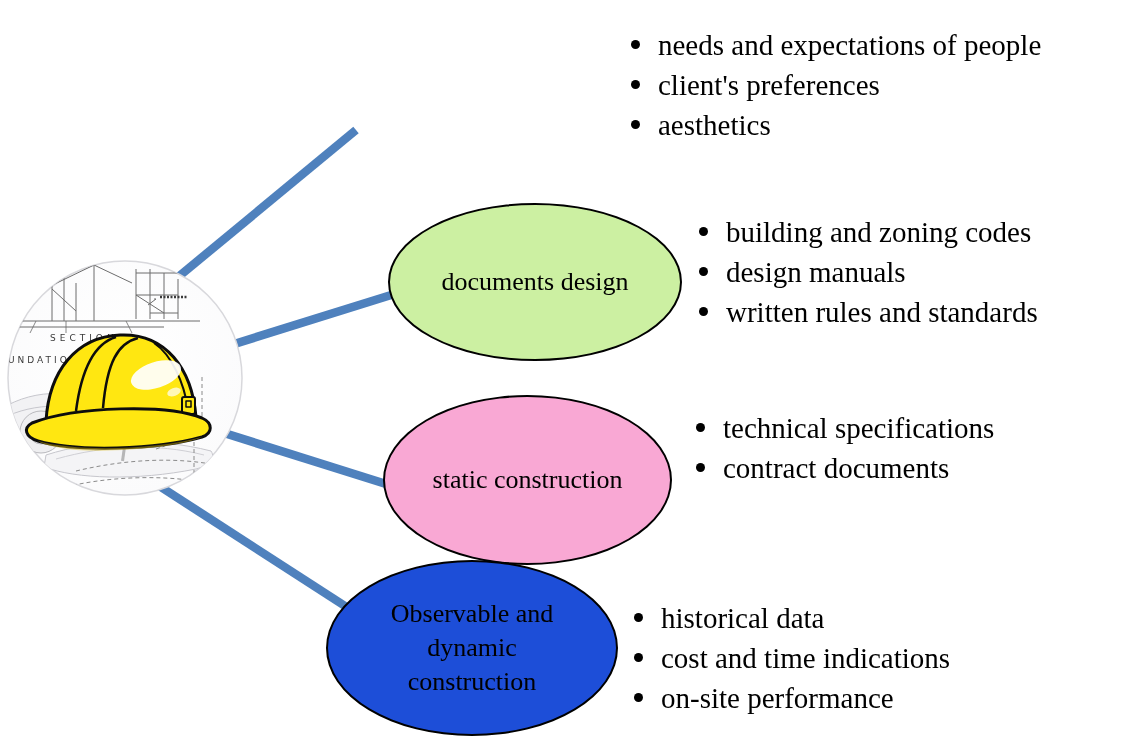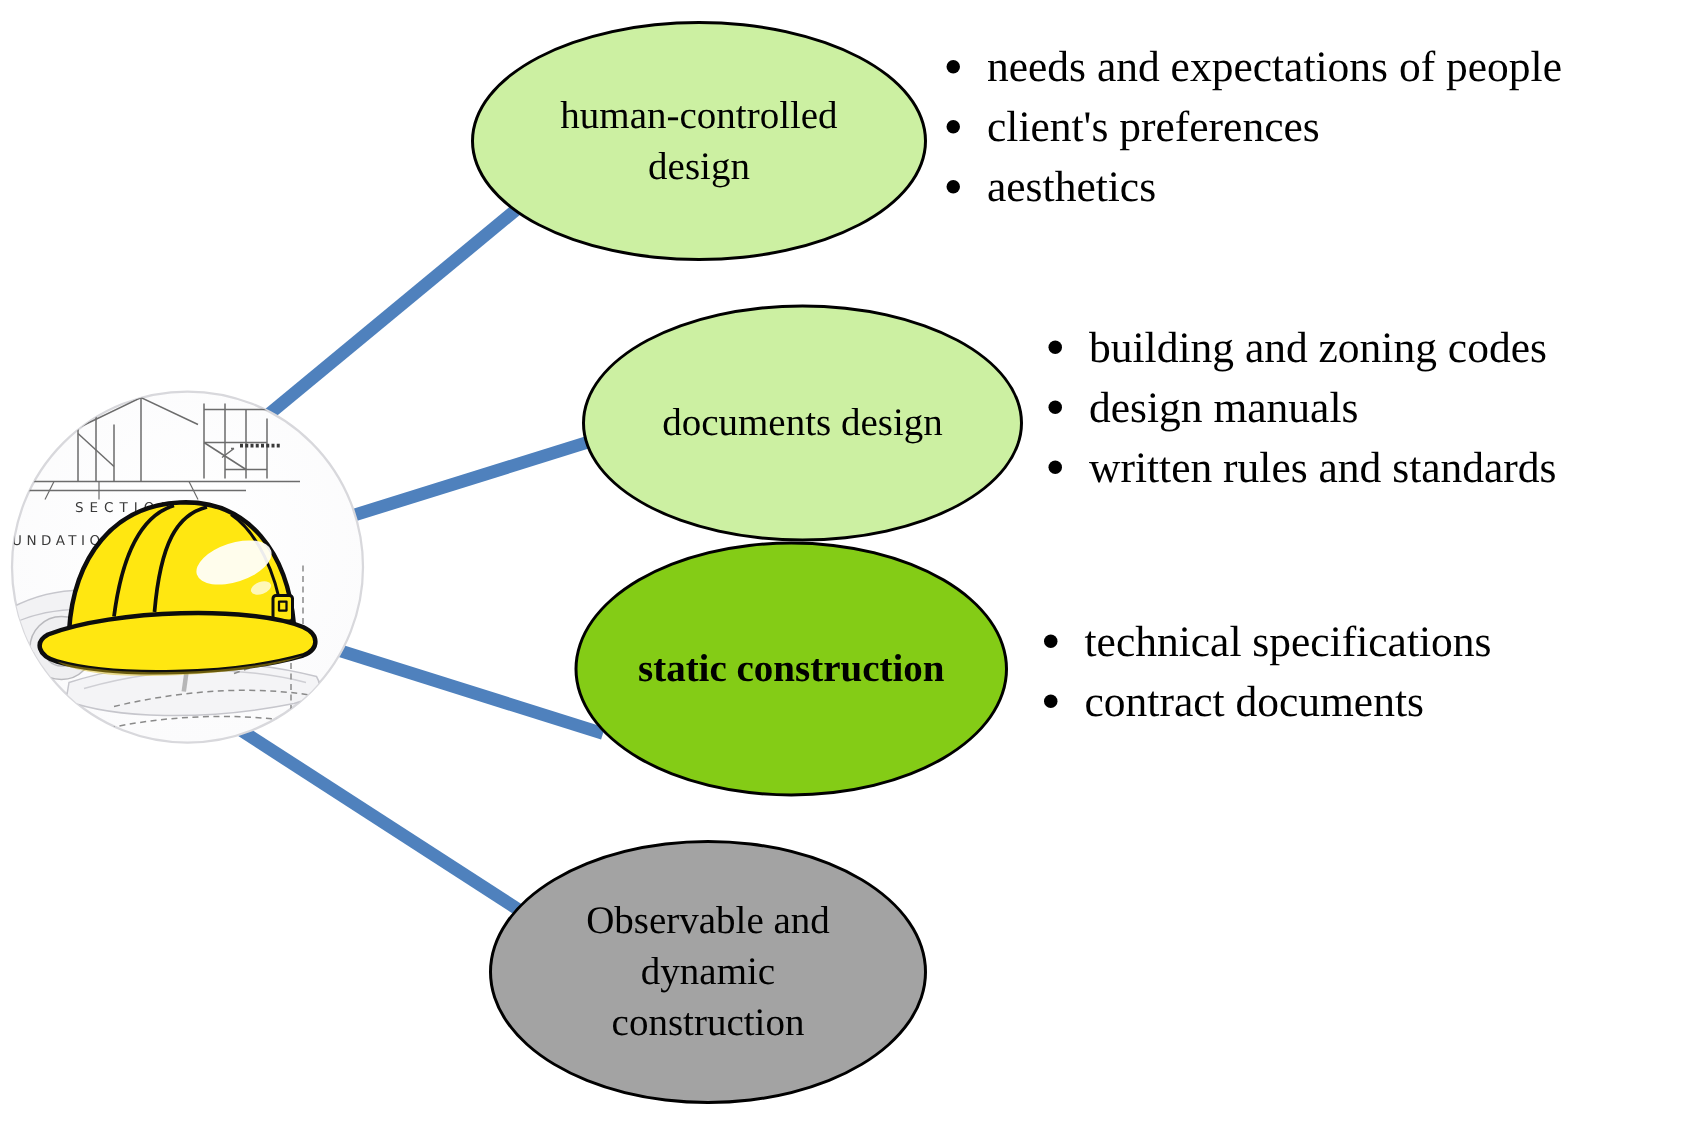--- a/index.html
+++ b/index.html
@@ -105,44 +105,46 @@
         <ellipse cx="150" cy="116" rx="26" ry="13" fill="#ffffff" opacity="0.92" transform="rotate(-18 150 116)"></ellipse>
         <ellipse cx="168" cy="133" rx="7" ry="4" fill="#ffffff" opacity="0.7" transform="rotate(-20 168 133)"></ellipse>
         <rect x="176" y="138" width="13" height="17" rx="2" fill="#ffe711" stroke="#0d0d0d" stroke-width="2"></rect>
         <path d="M 180,142 h 5 v 6 h -5 z" fill="none" stroke="#0d0d0d" stroke-width="1.5"></path>
         <path d="M 26,164 C 70,147 162,145 196,159 C 207,164 207,174 196,178 C 150,191 70,193 32,182 C 19,178 17,169 26,164 Z" fill="#ffe711" stroke="#0d0d0d" stroke-width="3"></path>
         <path d="M 32,182 C 70,193 150,191 196,178 C 180,186 120,194 70,191 C 50,189 38,186 32,182 Z" fill="#d9b80a" opacity="0.45"></path>
       </g>
     </g>
   </svg>
 
-  <div class="node" style="left: 314px; top: 14px; width: 304px; height: 160px; background: rgb(204, 240, 162); border-color: rgb(0, 0, 0);">
-    <span>human-controlled design</span>
-  </div>
   <div class="node" style="left: 388px; top: 203px; width: 294px; height: 158px; background: rgb(204, 240, 162); border-color: rgb(0, 0, 0);">
     <span>documents design</span>
   </div>
-  <div class="node" style="left: 383px; top: 361px; width: 289px; height: 170px; background: #84cc16; border-color: rgb(0, 0, 0); font-weight: bold;">
+  <div class="node" style="left: 383px; top: 395px; width: 289px; height: 170px; background: #f9a8d4; border-color: rgb(0, 0, 0);">
     <span>static construction</span>
   </div>
-  <div class="node" style="left: 326px; top: 560px; width: 292px; height: 176px; background: #a3a3a3; border-color: rgb(0, 0, 0);">
+  <div class="node" style="left: 326px; top: 560px; width: 292px; height: 176px; background: #1d4ed8; border-color: rgb(0, 0, 0);">
     <span>Observable and dynamic construction</span>
   </div>
 
   <ul class="bullets" style="left:630px; top:25px;">
     <li>needs and expectations of people</li>
     <li>client's preferences</li>
     <li>aesthetics</li>
   </ul>
 
   <ul class="bullets" style="left:698px; top:212px;">
     <li>building and zoning codes</li>
     <li>design manuals</li>
     <li>written rules and standards</li>
   </ul>
 
   <ul class="bullets" style="left:695px; top:408px;">
     <li>technical specifications</li>
     <li>contract documents</li>
   </ul>
 
+  <ul class="bullets" style="left:633px; top:598px;">
+    <li>historical data</li>
+    <li>cost and time indications</li>
+    <li>on-site performance</li>
+  </ul>
 
 </div>
 
 </body></html>

